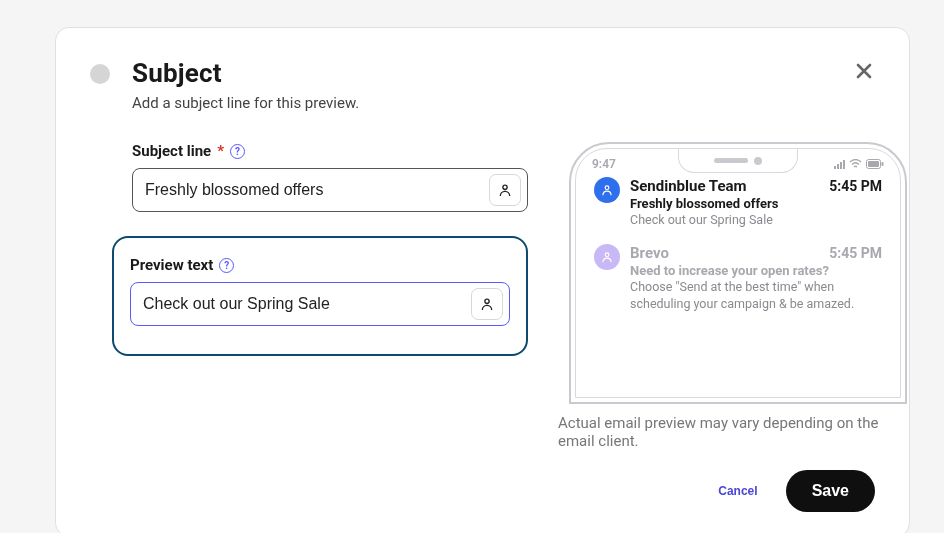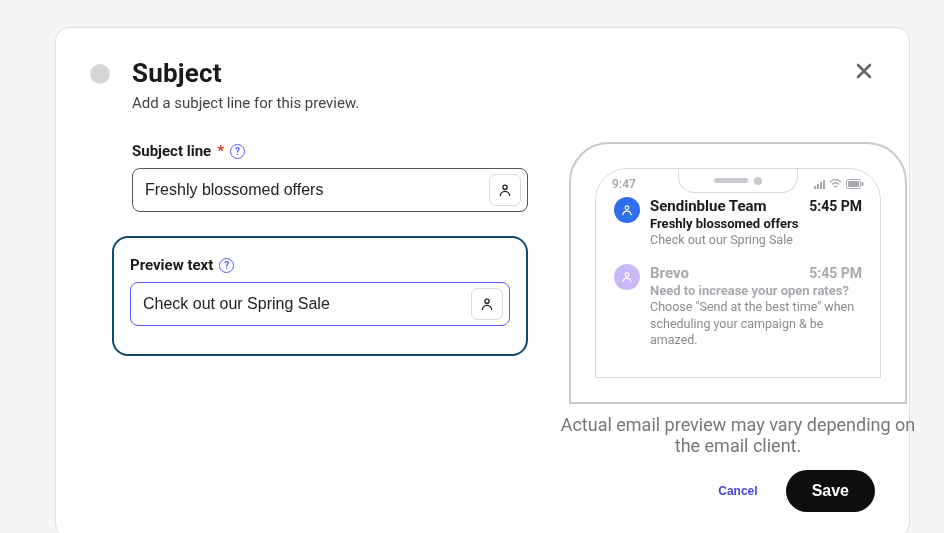--- a/index.html
+++ b/index.html
@@ -121,21 +121,21 @@
     margin-top: 24px;
     margin-left: -20px;
     width: 416px;
   }
   .phone-col { flex: 1; display: flex; flex-direction: column; align-items: center; }
   .phone-shell {
     width: 338px;
     height: 262px;
     border: 2px solid #c9c9cf;
     border-radius: 40px 40px 0 0;
-    padding: 24px;
+    padding: 4px;
     overflow: hidden;
     position: relative;
   }
   .phone-screen {
     width: 100%;
     height: 100%;
     border: 1px solid #d8d8dd;
     border-radius: 32px 32px 0 0;
     background: #fff;
     overflow: hidden;
@@ -201,24 +201,24 @@
   .email-body { flex: 1; min-width: 0; }
   .email-top { display: flex; justify-content: space-between; align-items: baseline; }
   .sender { font-weight: 700; font-size: 15px; color: #1a1a1a; }
   .sender.muted { color: #a8a8ae; }
   .etime { font-weight: 700; font-size: 14px; color: #1a1a1a; }
   .etime.muted { color: #a8a8ae; }
   .esubject { font-weight: 700; font-size: 13px; color: #1a1a1a; margin-top: 1px;}
   .esubject.muted { color: #a8a8ae; }
   .epreview { font-size: 12.5px; color: #8a8a90; margin-top: 1px; line-height: 1.3;}
   .preview-note {
-    font-size: 18px;
+    font-size: 15px;
     color: #777;
     margin-top: 10px;
-    text-align: center;
+    text-align: left;
     width: 360px;
   }
   .footer {
     position: absolute;
     right: 34px;
     bottom: 24px;
     display: flex;
     gap: 20px;
     align-items: center;
   }

